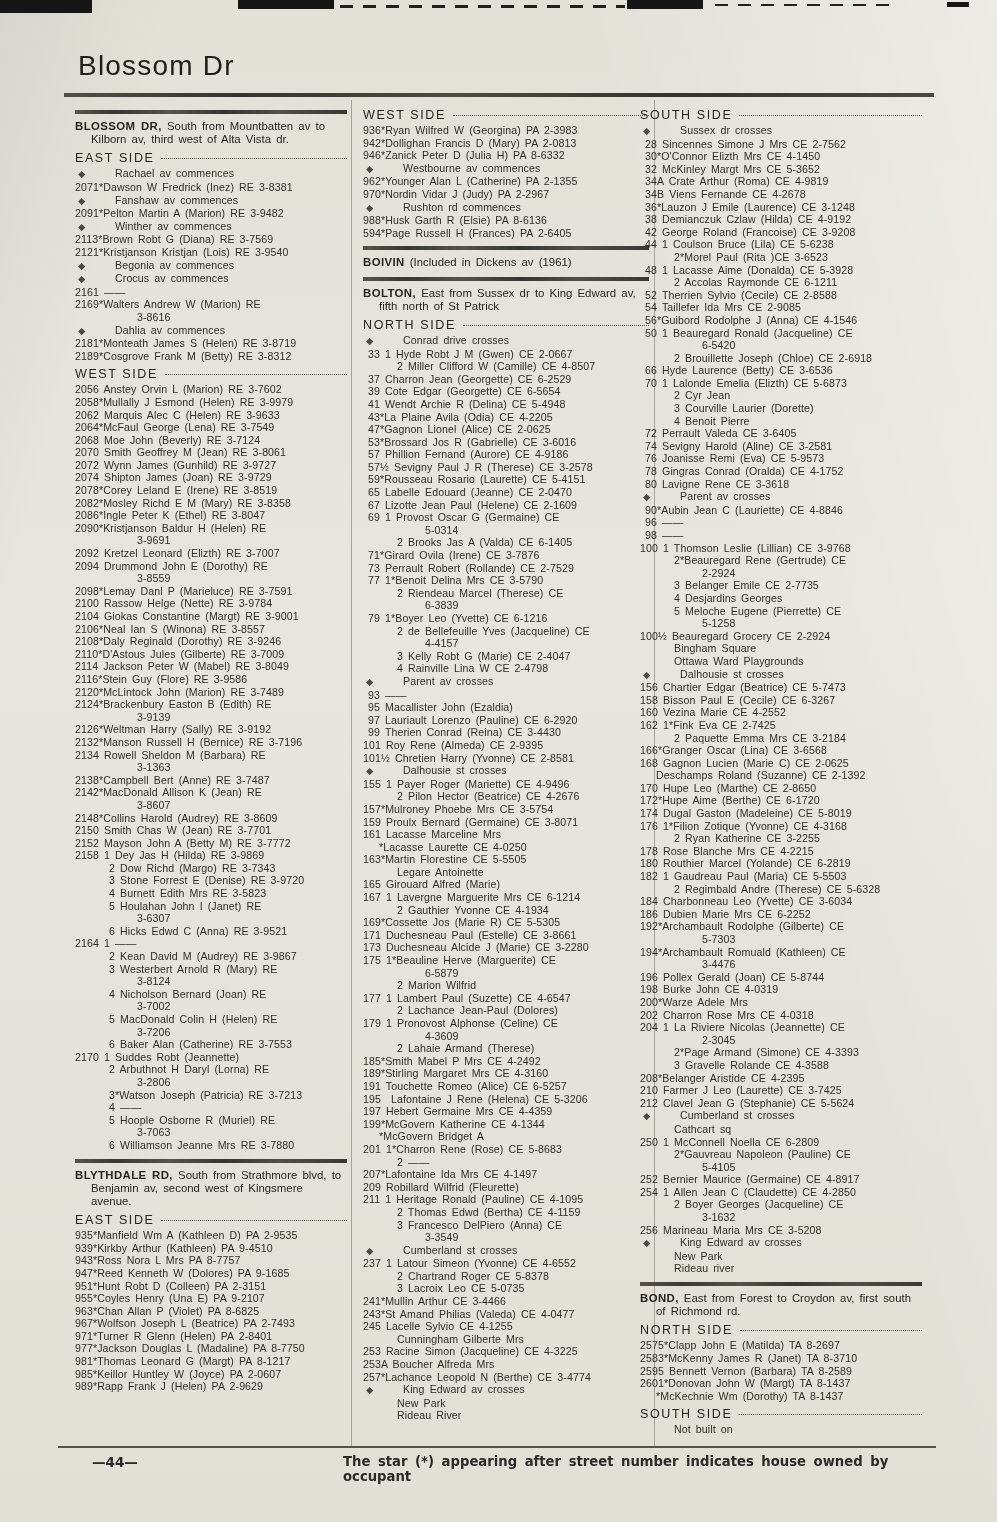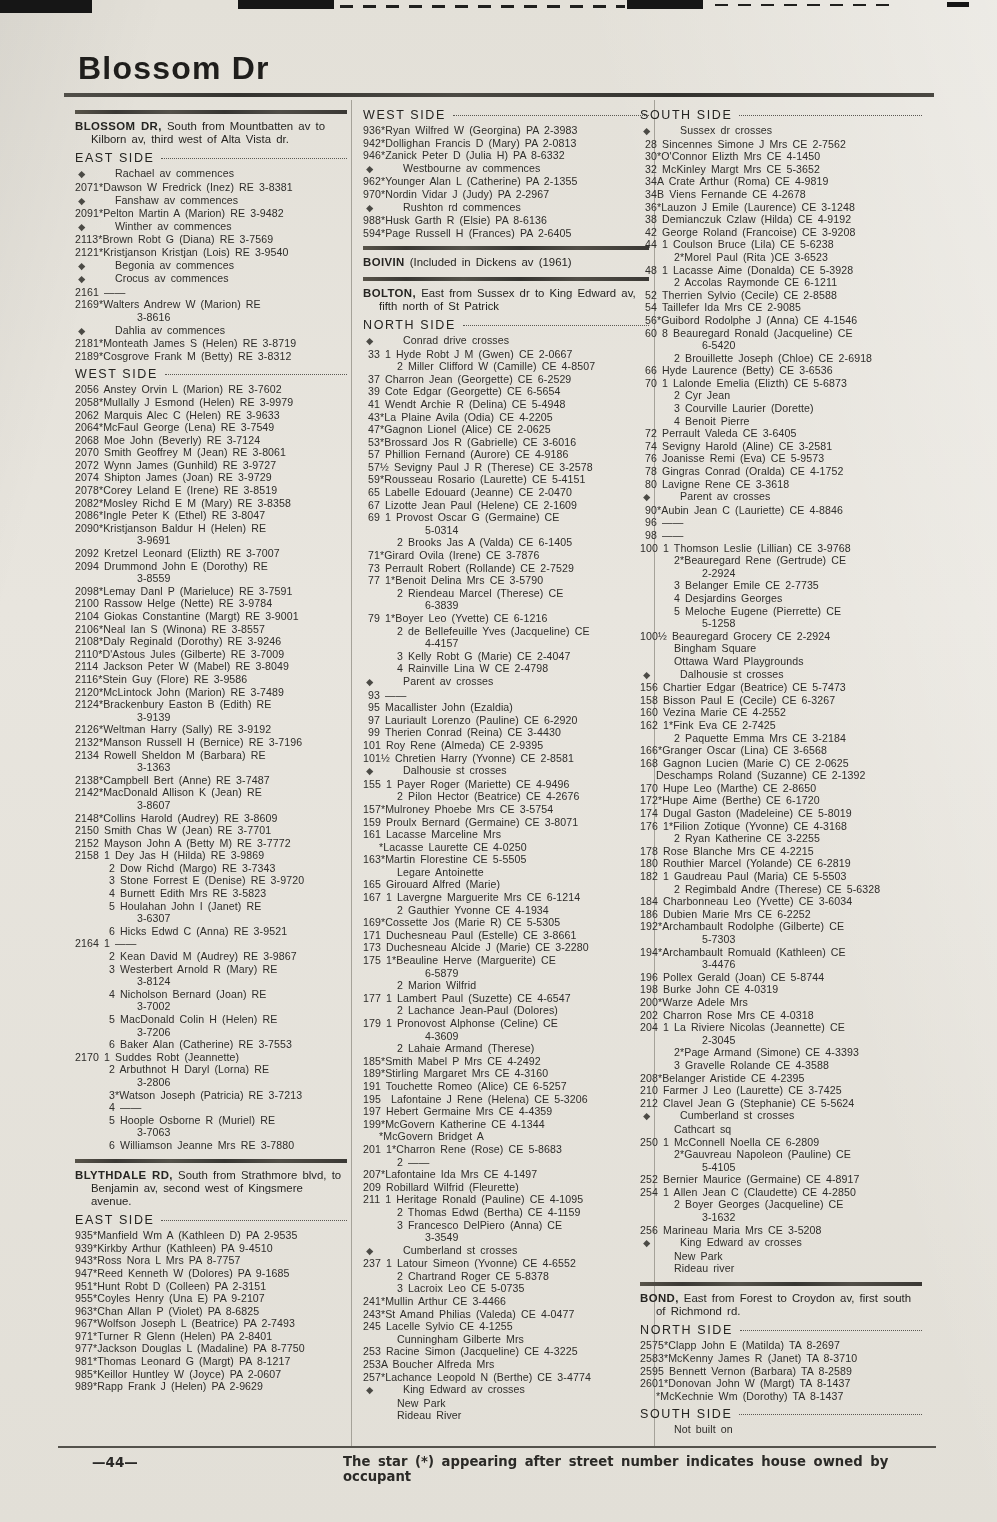--- a/index.html
+++ b/index.html
@@ -7,21 +7,21 @@
   .page{position:relative;width:997px;height:1522px;overflow:hidden;
     background:
       linear-gradient(105deg, rgba(0,0,0,0.05) 0%, rgba(0,0,0,0) 12%),
       linear-gradient(255deg, rgba(255,255,255,0.35) 0%, rgba(255,255,255,0) 30%),
       linear-gradient(180deg,#e3e0d8 0%, #e8e5de 40%, #e2dfd7 100%);
   }
   
   .art{position:absolute;background:#161616;}
   .art.dash{background:repeating-linear-gradient(90deg,#20201e 0 13px,transparent 13px 23px);}
   
-  .running-head{position:absolute;left:78px;top:50px;font-size:32px;font-weight:bold;
+  .running-head{position:absolute;left:78px;top:50px;font-size:28px;font-weight:normal;
     letter-spacing:1.2px;color:#1f1e1c;font-family:"Liberation Sans",sans-serif;}
   .head-rule{position:absolute;left:64px;top:93px;width:870px;height:4px;
     background:linear-gradient(90deg,#514f49,#34332f 20%,#4c4a44 45%,#33322e 70%,#4a4842);}
   
   .col{position:absolute;top:103px;overflow:hidden;}
   .col-divider{position:absolute;top:100px;width:1px;height:1346px;background:#a5a299;}
   .line{white-space:pre;overflow:hidden;line-height:12.6px;font-size:10.6px;
     color:#2e2d2a;letter-spacing:0.1px;word-spacing:2px;}
   .i1{padding-left:16px;}
   .i2{padding-left:34px;}
@@ -289,21 +289,21 @@
       <div class="line i0"> 36*Lauzon J Emile (Laurence) CE 3-1248</div>
       <div class="line i0"> 38 Demianczuk Czlaw (Hilda) CE 4-9192</div>
       <div class="line i0"> 42 George Roland (Francoise) CE 3-9208</div>
       <div class="line i0"> 44 1 Coulson Bruce (Lila) CE 5-6238</div>
       <div class="line i2">2*Morel Paul (Rita )CE 3-6523</div>
       <div class="line i0"> 48 1 Lacasse Aime (Donalda) CE 5-3928</div>
       <div class="line i2">2 Accolas Raymonde CE 6-1211</div>
       <div class="line i0"> 52 Therrien Sylvio (Cecile) CE 2-8588</div>
       <div class="line i0"> 54 Taillefer Ida Mrs CE 2-9085</div>
       <div class="line i0"> 56*Guibord Rodolphe J (Anna) CE 4-1546</div>
-      <div class="line i0"> 60 8 Beauregard Ronald (Jacqueline) CE</div>
+      <div class="line i0"> 50 1 Beauregard Ronald (Jacqueline) CE</div>
       <div class="line i5">6-5420</div>
       <div class="line i2">2 Brouillette Joseph (Chloe) CE 2-6918</div>
       <div class="line i0"> 66 Hyde Laurence (Betty) CE 3-6536</div>
       <div class="line i0"> 70 1 Lalonde Emelia (Elizth) CE 5-6873</div>
       <div class="line i2">2 Cyr Jean</div>
       <div class="line i2">3 Courville Laurier (Dorette)</div>
       <div class="line i2">4 Benoit Pierre</div>
       <div class="line i0"> 72 Perrault Valeda CE 3-6405</div>
       <div class="line i0"> 74 Sevigny Harold (Aline) CE 3-2581</div>
       <div class="line i0"> 76 Joanisse Remi (Eva) CE 5-9573</div>

